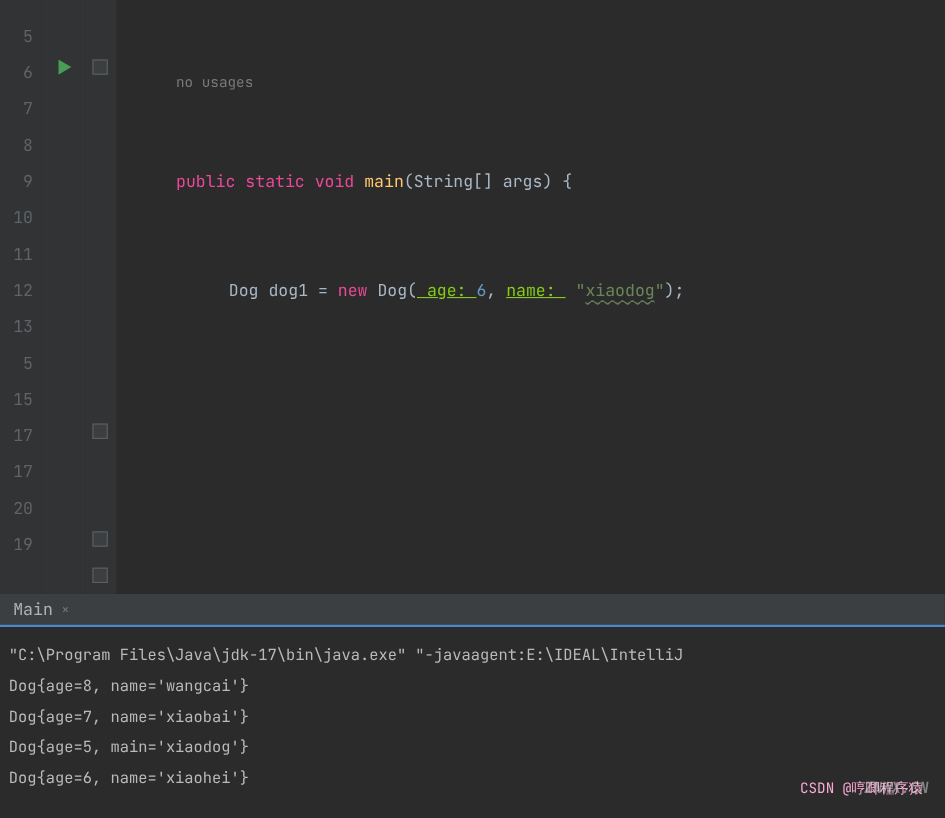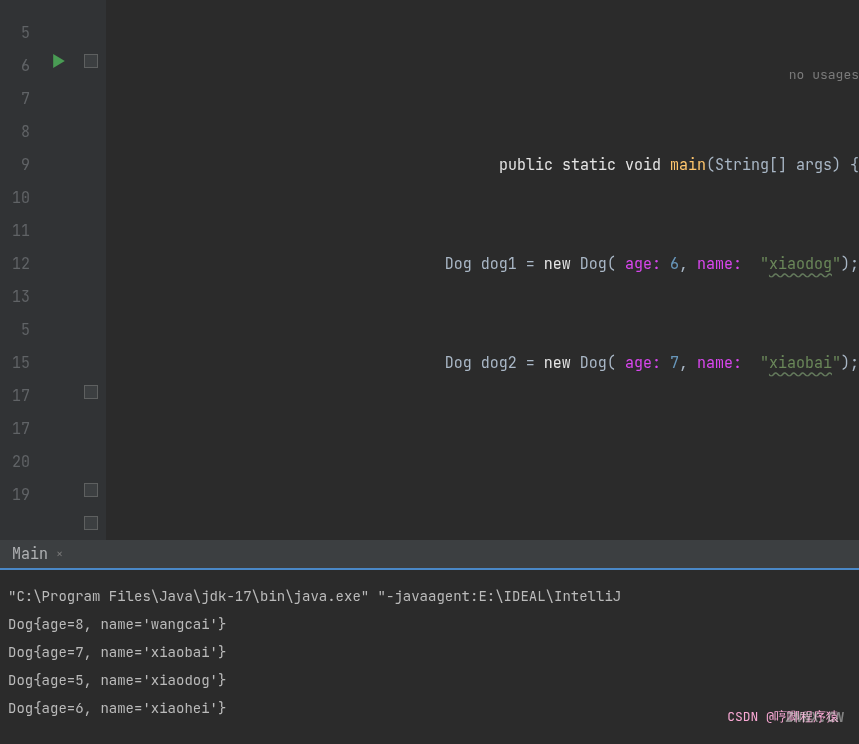--- a/index.html
+++ b/index.html
@@ -47,27 +47,27 @@
       background: #3c3f41;
     }
     .code-area {
       flex: 1;
       background: #2b2b2b;
       padding-left: 6px;
       line-height: 33px;
       white-space: pre;
       overflow: hidden;
     }
-    .code-line { height: 33px; line-height: 33px; text-align: right; }
+    .code-line { height: 33px; line-height: 33px; }
     .usage-hint { color: #7a7a7a; font-size: 13px; }
-    .kw { color: #e5e5e5; }
+    .kw { color: #ec4899; }
     .method { color: #ffc66d; }
     .str { color: #6a8759; }
     .num { color: #6897bb; }
-    .param { color: #d946ef; }
+    .param { color: #84cc16; text-decoration: underline; }
     .linked { text-decoration: underline wavy #647a5c; text-underline-offset: 3px; }
     .tab-bar {
       height: 30px;
       background: #3c3f41;
       border-bottom: 2px solid #4a88c7;
       display: flex;
       align-items: center;
     }
     .tab {
       padding: 4px 12px;
@@ -134,21 +134,20 @@
   <div class="fold-gutter">
     <div class="fold-icon" style="top:54px"></div>
     <div class="fold-icon" style="top:385px"></div>
     <div class="fold-icon" style="top:483px"></div>
     <div class="fold-icon" style="top:516px"></div>
   </div>
   <div class="code-area">
     <div class="code-line" style="height:17px;line-height:17px"><span style="display:inline-block;width:48px"></span><span class="usage-hint">no usages</span></div>
     <div class="code-line"><span style="display:inline-block;width:48px"></span><span class="kw">public</span> <span class="kw">static</span> <span class="kw">void</span> <span class="method">main</span><span>(String[] args) {</span></div>
     <div class="code-line"><span style="display:inline-block;width:96px"></span><span>Dog</span> <span>dog1</span><span> = </span><span class="kw">new</span><span> Dog(</span><span class="param"> age: </span><span class="num">6</span><span>, </span><span class="param">name: </span><span class="str"> "</span><span class="str linked">xiaodog</span><span class="str">"</span><span>);</span></div>
-    <div class="code-line"><span style="display:inline-block;width:96px"></span><span>Dog</span> <span>dog2</span><span> = </span><span class="kw">new</span><span> Dog(</span><span class="param"> age: </span><span class="num">7</span><span>, </span><span class="param">name: </span><span class="str"> "</span><span class="str linked">xiaobai</span><span class="str">"</span><span>);</span></div>
     
     
     
     
     
     
     
     
     
     
@@ -160,18 +159,18 @@
   <div class="tab">
     <span>Main</span>
     <span class="tab-close">×</span>
   </div>
 </div>
 
 <div class="console">
   <div class="console-line">"C:\Program Files\Java\jdk-17\bin\java.exe" "-javaagent:E:\IDEAL\IntelliJ</div>
   <div class="console-line">Dog{age=8, name='wangcai'}</div>
   <div class="console-line">Dog{age=7, name='xiaobai'}</div>
-  <div class="console-line">Dog{age=5, name='xiaodog'}</div>
+  <div class="console-line">Dog{age=5, main='xiaodog'}</div>
   <div class="console-line">Dog{age=6, name='xiaohei'}</div>
 </div>
 
 <div class="watermark">CSDN @哼唧程序猿</div>
 <div class="watermark2">ZNWX.CN</div>
 
 </body></html>

